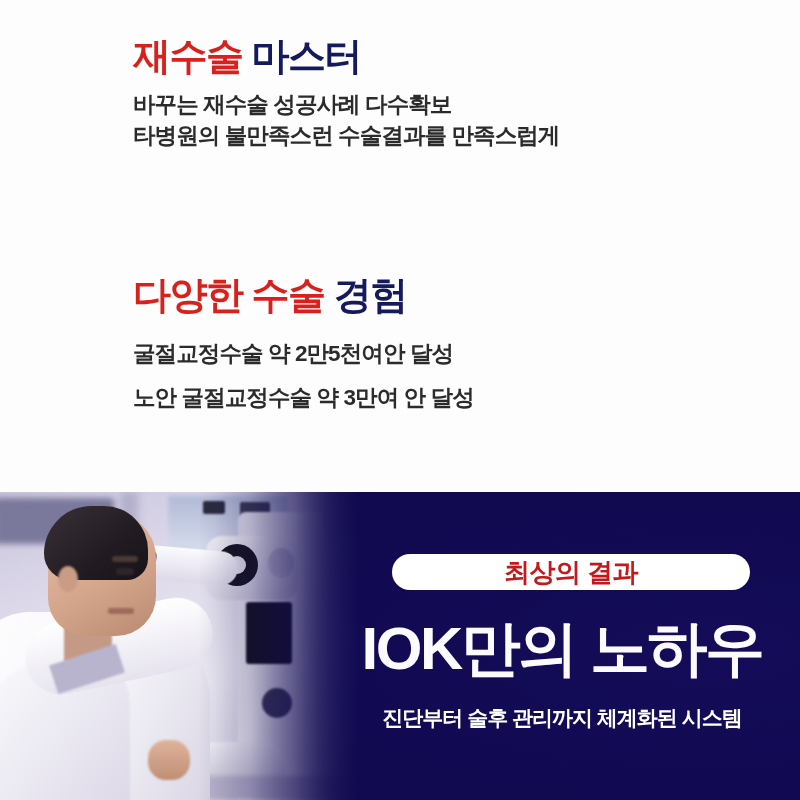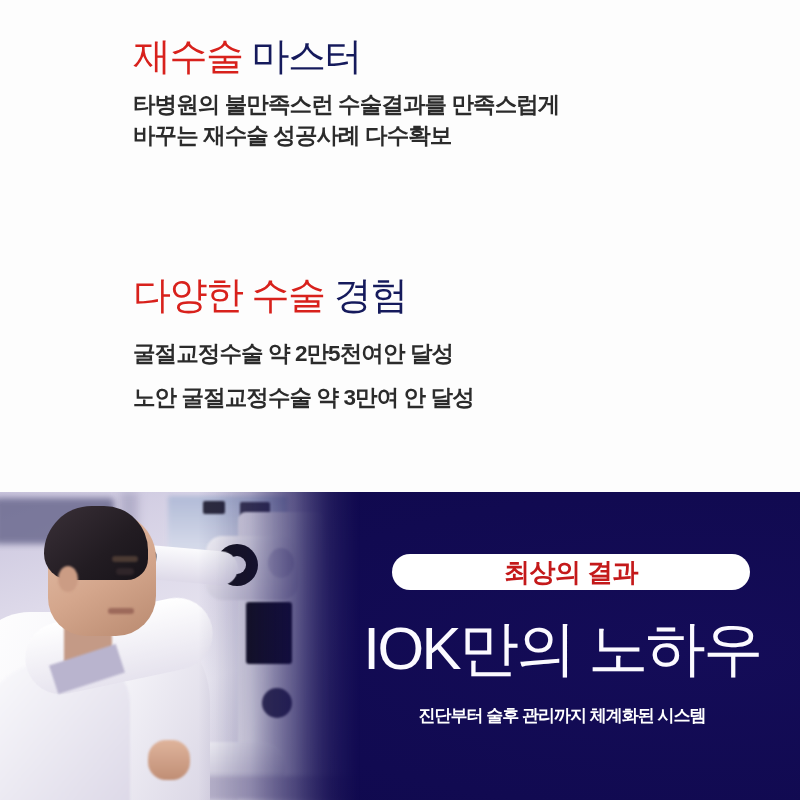--- a/index.html
+++ b/index.html
@@ -34,21 +34,21 @@
   .block {
     position: absolute;
     left: 133px;
   }
   .block-one { top: 36px; }
   .block-two { top: 275px; }
 
   .headline {
     margin: 0;
     font-size: 38px;
-    font-weight: 400;
+    font-weight: 700;
     letter-spacing: -1.5px;
     line-height: 1.08;
     white-space: nowrap;
     font-family: "Liberation Sans", "DejaVu Sans", sans-serif;
   }
   .headline .hl-red {
     color: #d8211c;
   }
   .headline .hl-navy {
     color: #151a5c;
@@ -284,54 +284,54 @@
   }
 
   
   .brand-line {
     position: absolute;
     left: 336px;
     top: 127px;
     width: 452px;
     color: #fbfaff;
     font-size: 60px;
-    font-weight: 400;
+    font-weight: 700;
     letter-spacing: -2.5px;
     line-height: 1;
     white-space: nowrap;
     text-align: center;
   }
   .sub-line {
     position: absolute;
     left: 336px;
     top: 212px;
     width: 452px;
     color: #ffffff;
-    font-size: 17px;
+    font-size: 21px;
     font-weight: 800;
     letter-spacing: -1px;
     white-space: nowrap;
     text-align: center;
   }
 </style>
 </head>
 <body>
 
 <div id="poster">
 
   <div class="white-section">
 
     <div class="block block-one">
       <h2 class="headline">
         <span class="hl-red">재수술</span>
         <span class="hl-navy">마스터</span>
       </h2>
       <ul class="body-lines">
+        <li>바꾸는 재수술 성공사례 다수확보</li>
         <li>타병원의 불만족스런 수술결과를 만족스럽게</li>
-        <li>바꾸는 재수술 성공사례 다수확보</li>
       </ul>
     </div>
 
     <div class="block block-two">
       <h2 class="headline">
         <span class="hl-red">다양한 수술</span>
         <span class="hl-navy">경험</span>
       </h2>
       <ul class="body-lines">
         <li>굴절교정수술 약 2만5천여안 달성</li>

